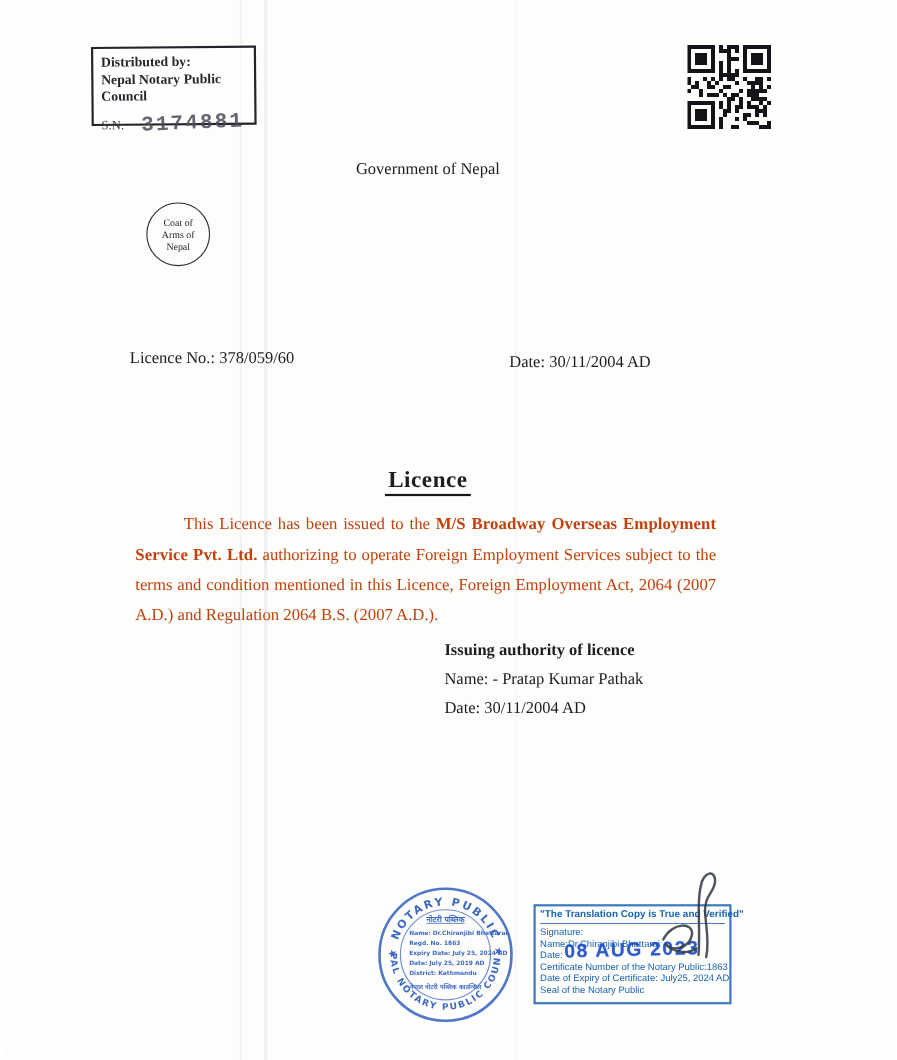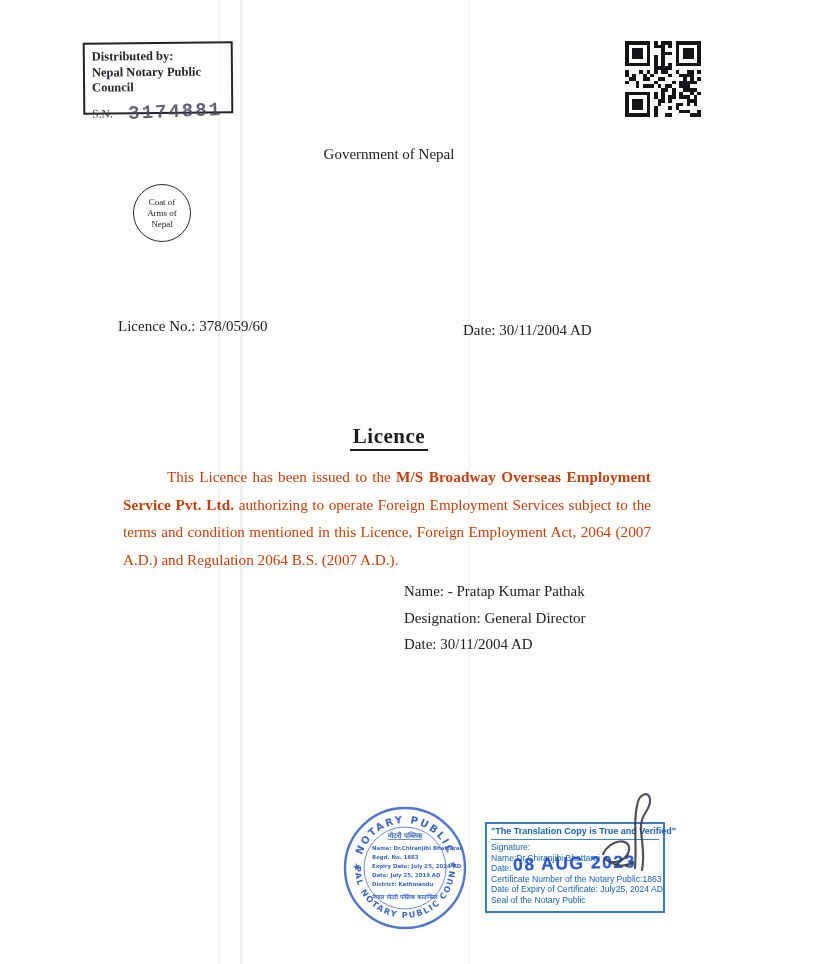--- a/index.html
+++ b/index.html
@@ -123,22 +123,22 @@
   <div class="licno">Licence No.: 378/059/60</div>
   <div class="licdate">Date: 30/11/2004 AD</div>
 
   <div class="doc-title">
     <span>Licence</span>
   </div>
 
   <p class="body-par"><span>This Licence has been issued to the </span><b>M/S Broadway Overseas Employment Service Pvt. Ltd.</b><span> authorizing  to operate Foreign Employment Services subject to the terms and condition mentioned in this Licence, Foreign Employment Act, 2064 (2007 A.D.) and Regulation 2064 B.S. (2007 A.D.).</span></p>
 
   <div class="issuing">
+    <div class="head">Issuing authority of licence</div>
     <div>Name: - Pratap Kumar Pathak</div>
-    <div>Designation: General Director</div>
     <div>Date: 30/11/2004 AD</div>
   </div>
 
   <svg class="round-stamp" viewBox="0 0 128 128">
     <defs>
       <path id="arcTop" d="M 19 64 A 45 45 0 0 1 109 64"></path>
       <path id="arcBottom" d="M 14 64 A 50 50 0 0 0 114 64"></path>
     </defs>
     <circle cx="64" cy="64" r="60" fill="none" stroke="#2d5cbe" stroke-width="2.4" opacity=".9"></circle>
     <circle cx="64" cy="64" r="41" fill="none" stroke="#2d5cbe" stroke-width="1" opacity=".75"></circle>

